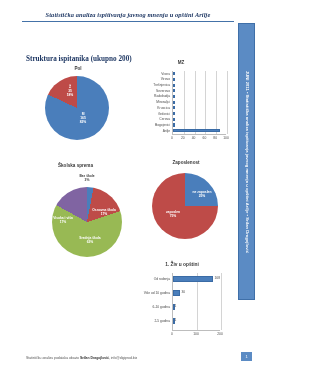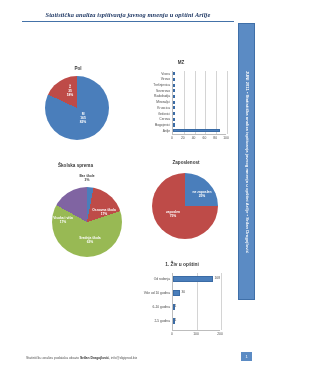--- a/index.html
+++ b/index.html
@@ -125,20 +125,21 @@
 
 <div class="page">
 
   <div class="doc-title">Statistička analiza ispitivanja javnog mnenja u opštini Arilje</div>
   <div class="title-rule"></div>
 
   <div class="side-tab">
     <div class="side-tab-text">JUNI 2011 • Statistička analiza ispitivanja javnog mnenja u opštini Arilje • Srđan Dragojlović</div>
   </div>
 
+  <div class="section-head">Struktura ispitanika (ukupno 200)</div>
 
   <div class="chart" style="left:28px;top:66px;width:100px;height:82px;">
     <div class="chart-title">Pol</div>
     <div class="pie-wrap" style="left:17px;top:10px;width:64px;height:64px;">
       <div class="pie" style="width:64px;height:64px;background:conic-gradient(from 0deg, #4a7ebb 0deg 295deg, #be4b48 295deg 360deg);"></div>
       <div class="slice-label" style="left:26px;top:36px;width:24px;">
         <span>M</span><br>
         <span>165</span><br>
         <span>82%</span>
       </div>

